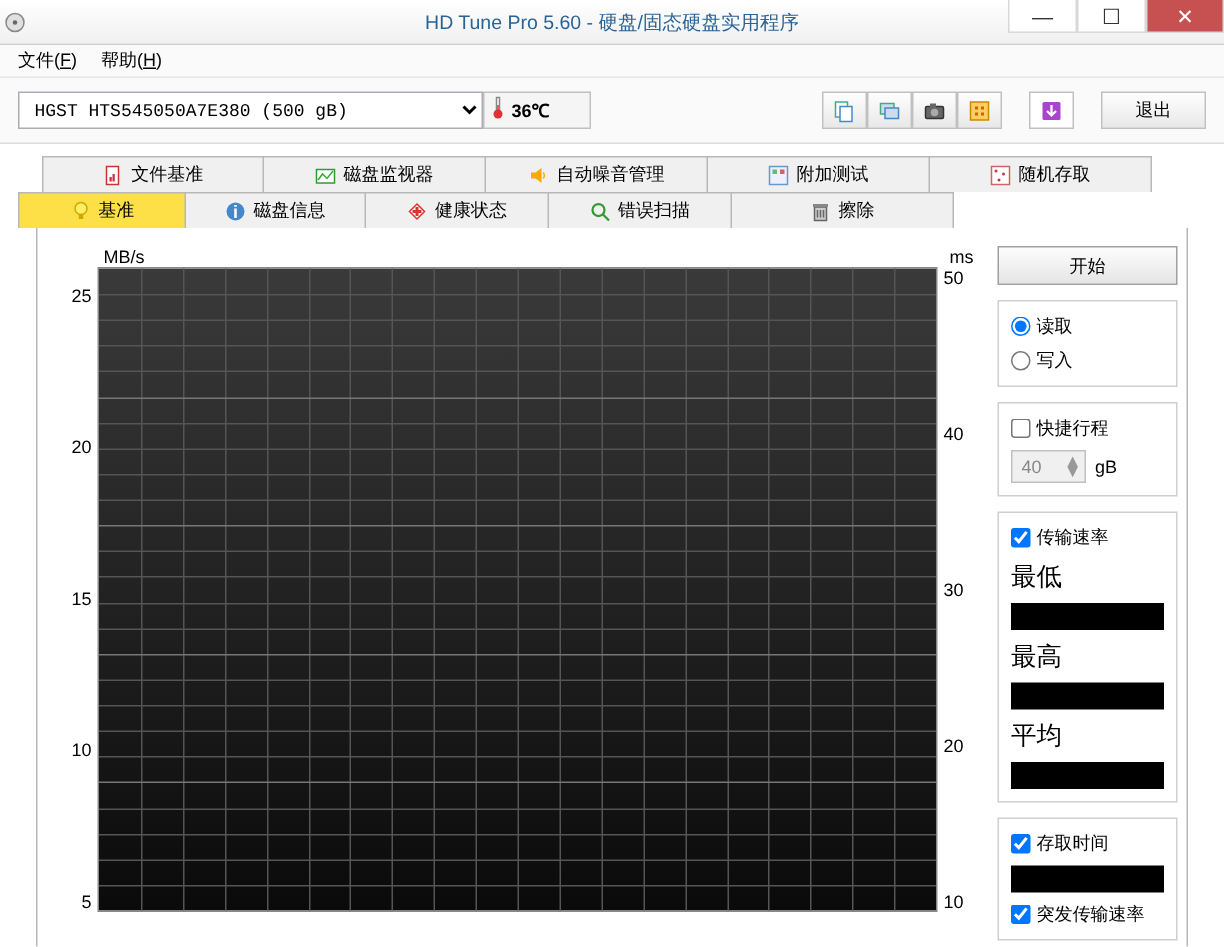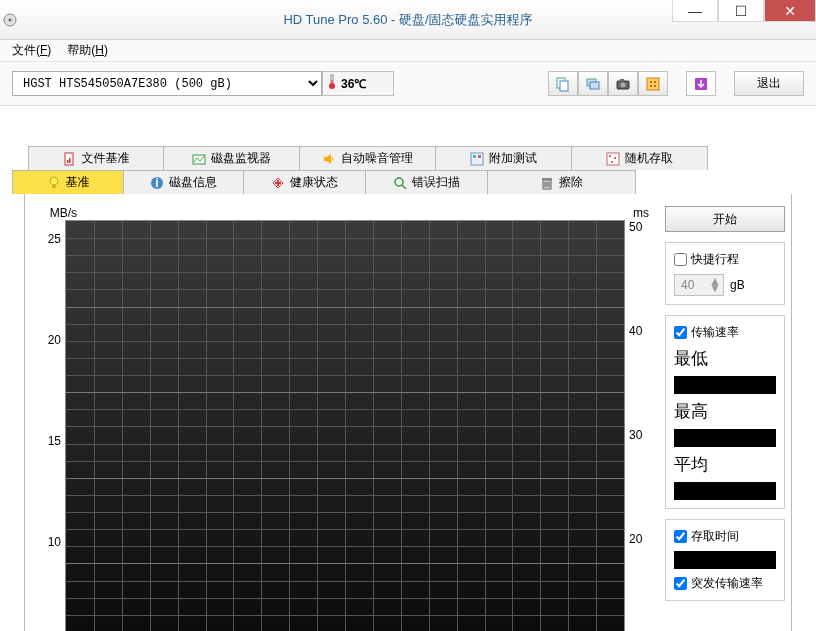--- a/index.html
+++ b/index.html
@@ -1,18 +1,18 @@
 <!DOCTYPE html>
 <html><head>
 <meta charset="utf-8">
 <style>
 * { box-sizing: border-box; margin: 0; padding: 0; font-family: "Microsoft YaHei", Tahoma, sans-serif; font-size: 12px; }
 body { width: 816px; height: 631px; background: #fff; overflow: hidden; }
 
-.titlebar { height: 40px; background: linear-gradient(#fff, #f0f0f0); border-bottom: 1px solid #d0d0d0; display: flex; align-items: center; padding-left: 2px; position: relative; text-align: right; }
+.titlebar { height: 30px; background: linear-gradient(#fff, #f0f0f0); border-bottom: 1px solid #d0d0d0; display: flex; align-items: center; padding-left: 2px; position: relative; text-align: right; }
 .titlebar .app-icon { width: 16px; height: 16px; margin-right: 8px; }
 .titlebar .title { color: #2a6496; font-size: 13px; position: absolute; left: 50%; transform: translateX(-50%); }
 .titlebar .controls { position: absolute; right: 0; top: 0; display: flex; }
 .titlebar .ctrl { width: 46px; height: 22px; display: flex; align-items: center; justify-content: center; border: 1px solid #d8d8d8; border-top: none; background: #fff; font-size: 14px; color: #333; }
 .titlebar .ctrl.close { background: #c75050; color: #fff; width: 52px; }
 
 .menubar { height: 22px; background: #fafafa; border-bottom: 1px solid #e6e6e6; display: flex; align-items: center; padding-left: 8px; gap: 8px; }
 .menubar .menu { padding: 2px 4px; cursor: default; }
 .menubar .menu u { text-decoration: underline; }
 
@@ -24,35 +24,35 @@
 .toolbar .icon-btn { width: 30px; height: 25px; border: 1px solid #c0c0c0; background: linear-gradient(#fefefe,#e8e8e8); display: flex; align-items: center; justify-content: center; cursor: pointer; }
 .toolbar .icon-btn.purple { background: #fff; }
 .toolbar .exit-btn { width: 70px; height: 25px; border: 1px solid #c0c0c0; background: linear-gradient(#fefefe,#e8e8e8); cursor: pointer; }
 
 .tabs-area { padding: 8px 12px 0 12px; }
 .tabrow { display: flex; }
 .tab { height: 24px; display: flex; align-items: center; justify-content: center; gap: 5px; border: 1px solid #b8b8b8; border-bottom: none; background: #f0f0f0; padding: 0 8px; cursor: default; position: relative; }
 .tab.active { background: #fde047; z-index: 2; }
 .tab .ticon { width: 14px; height: 14px; }
 .tabrow.row1 { margin-left: 16px; }
-.tabrow.row1 .tab { width: 136px; border-left: none; margin-top: 32px; }
+.tabrow.row1 .tab { width: 148px; border-left: none; }
 .tabrow.row1 .tab:first-child { border-left: 1px solid #b8b8b8; }
 .tabrow.row2 .tab { border-left: none; }
 .tabrow.row2 .tab:first-child { border-left: 1px solid #b8b8b8; width: 112px; }
 .tabrow.row2 .tab:nth-child(2){ width: 120px; }
 .tabrow.row2 .tab:nth-child(3){ width: 122px; }
 .tabrow.row2 .tab:nth-child(4){ width: 122px; }
 .tabrow.row2 .tab:nth-child(5){ width: 148px; }
 .tabrow.row2 .tab:nth-child(6){ width: 108px; }
 
 .content { margin: 0 12px; border: 1px solid #b8b8b8; border-top: none; height: 500px; padding: 12px; display: flex; gap: 12px; background: #fff; }
 
 .chart-wrap { display: flex; flex-direction: column; }
 .chart-top { display: flex; font-size: 11px; }
-.chart-top .lunit { width: 40px; text-align: right; }
+.chart-top .lunit { margin-left: 32px; width: 40px; text-align: left; }
 .chart-top .runit { flex:1; text-align: right; padding-right: 4px; }
 .chart-body { display: flex; }
 .ylabels { width: 28px; display: flex; flex-direction: column; justify-content: space-between; text-align: right; padding-right: 4px; font-size: 11px; margin-top: 12px; }
 .chart { width: 560px; height: 430px; background: linear-gradient(#3a3a3a, #0a0a0a); border: 1px solid #888; position: relative; }
 .chart .vline, .chart .hline { position: absolute; background: #555; }
 .chart .vline { width: 1px; top: 0; bottom: 0; }
 .chart .hline { height: 1px; left: 0; right: 0; }
 .y2labels { width: 28px; display: flex; flex-direction: column; justify-content: space-between; padding-left: 4px; font-size: 11px; }
 
 .side { flex: 1; display: flex; flex-direction: column; gap: 10px; }
@@ -291,20 +291,30 @@
           <span>30</span>
           <span>20</span>
           <span>10</span>
         </div>
       </div>
     </div>
 
     <div class="side">
       <button class="start-btn">开始</button>
 
+      <div class="group">
+        <label>
+            <input type="radio" name="m" checked="" style=""> 
+            <span>读取</span>
+          </label>
+        <label>
+            <input type="radio" name="m" style=""> 
+            <span>写入</span>
+          </label>
+      </div>
 
       <div class="group">
         <label>
             <input type="checkbox" style=""> 
             <span>快捷行程</span>
           </label>
         <div class="spinrow">
           <div class="spin">
             <span>40</span>
             <span class="arrows">

